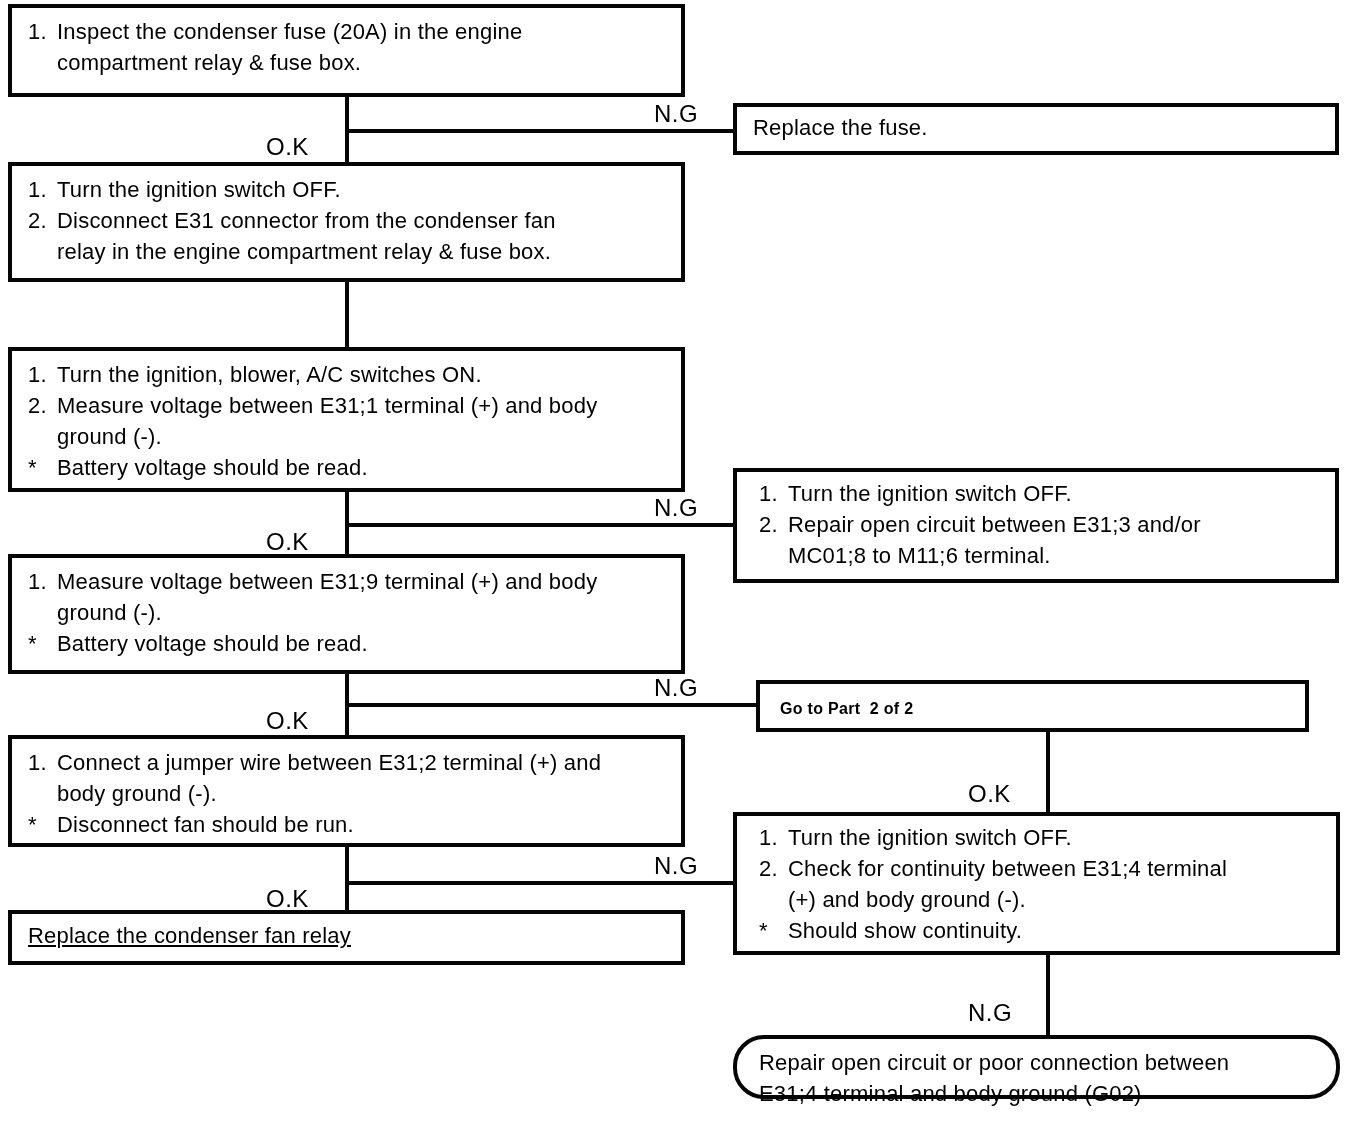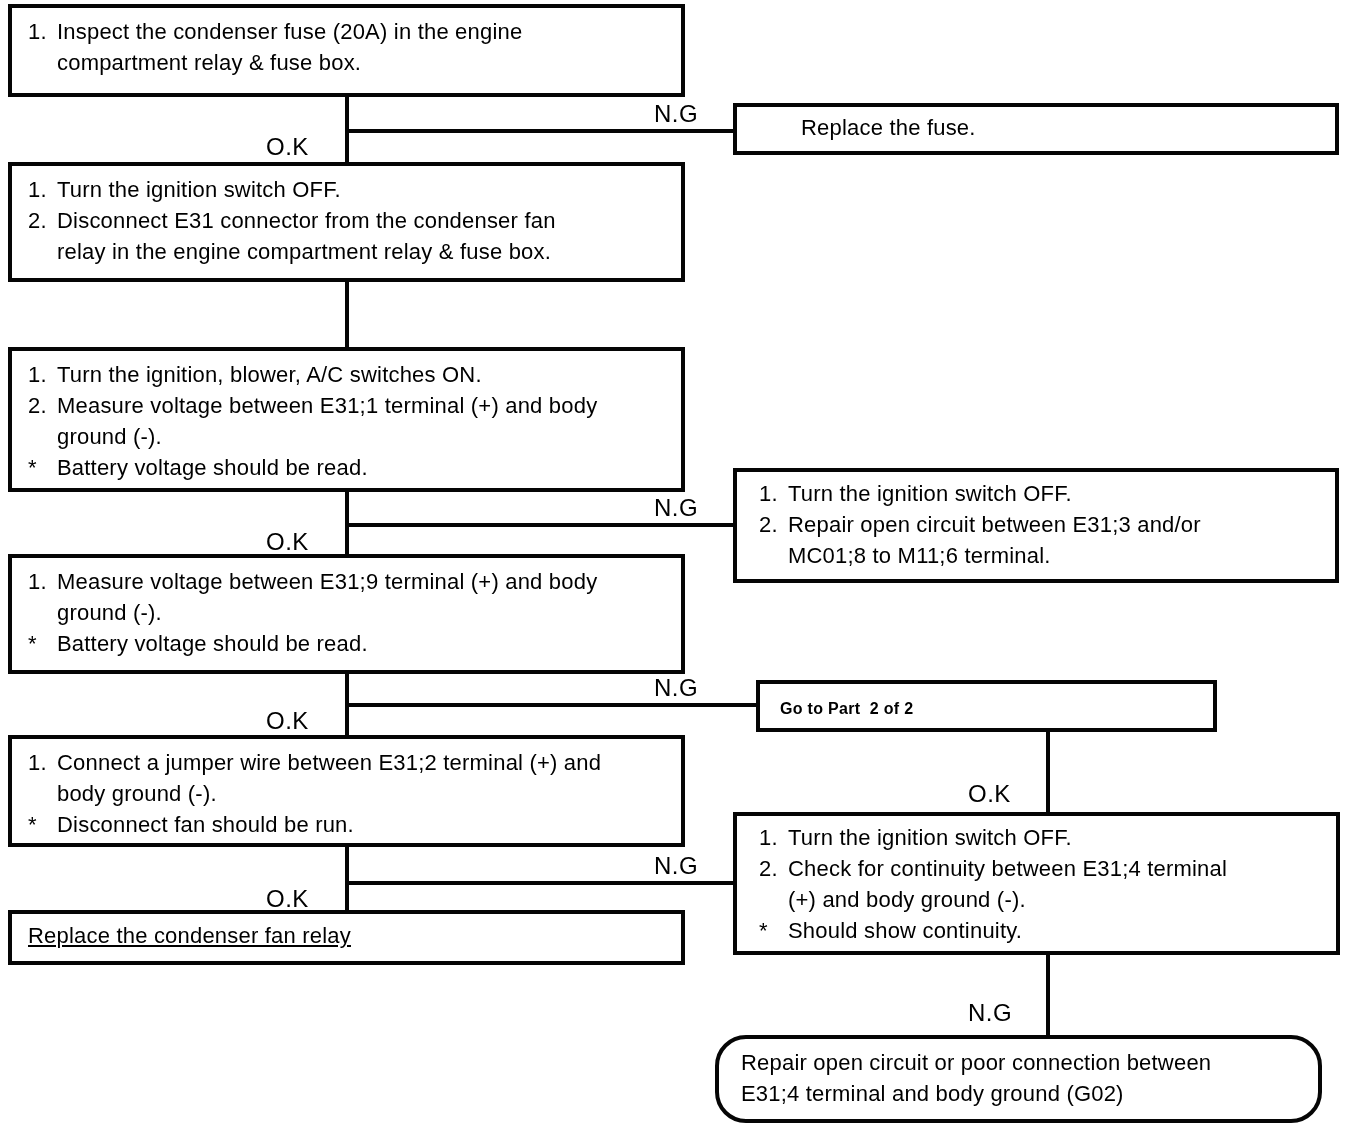--- a/index.html
+++ b/index.html
@@ -145,40 +145,40 @@
     </div>
   </div>
 
   <div class="box" style="left:8px; top:910px; width:677px; height:55px;text-decoration:underline;">
     <div class="inner" style="padding-top:6px;">
       <div class="plain">Replace the condenser fan relay</div>
     </div>
   </div>
 
   <div class="box" style="left:733px; top:103px; width:606px; height:52px;">
-    <div class="inner" style="padding-top:5px;margin-left:48px;">
+    <div class="inner" style="padding-top:5px;">
       <div class="plain">Replace the fuse.</div>
     </div>
   </div>
 
   <div class="box" style="left:733px; top:468px; width:606px; height:115px;">
     <div class="inner" style="padding-top:6px; padding-left:22px;">
       <div class="item">
         <span class="m">1.</span>
         <span class="t">Turn the ignition switch OFF.</span>
       </div>
       <div class="item">
         <span class="m">2.</span>
         <span class="t">Repair open circuit between E31;3 and/or
 MC01;8 to M11;6 terminal.</span>
       </div>
     </div>
   </div>
 
-  <div class="box" style="left:756px; top:680px; width:461px; height:52px;">
+  <div class="box" style="left:756px; top:680px; width:553px; height:52px;">
     <div class="goto">Go to Part  2 of 2</div>
   </div>
 
   <div class="box" style="left:733px; top:812px; width:607px; height:143px;">
     <div class="inner" style="padding-top:6px; padding-left:22px;">
       <div class="item">
         <span class="m">1.</span>
         <span class="t">Turn the ignition switch OFF.</span>
       </div>
       <div class="item">
@@ -186,21 +186,21 @@
         <span class="t">Check for continuity between E31;4 terminal
 (+) and body ground (-).</span>
       </div>
       <div class="item">
         <span class="m">*</span>
         <span class="t">Should show continuity.</span>
       </div>
     </div>
   </div>
 
-  <div class="box" style="left:715px; top:1035px; width:607px; height:88px;border-radius:31px;">
+  <div class="box" style="left:733px; top:1035px; width:607px; height:64px;border-radius:31px;">
     <div class="inner" style="padding-top:8px; padding-left:22px;">
       <div class="plain">Repair open circuit or poor connection between
 E31;4 terminal and body ground (G02)</div>
     </div>
   </div>
 
   <div class="vline" style="left:345px; top:97px;  height:65px;"></div>
   <div class="vline" style="left:345px; top:282px; height:65px;"></div>
   <div class="vline" style="left:345px; top:492px; height:62px;"></div>
   <div class="vline" style="left:345px; top:674px; height:61px;"></div>

